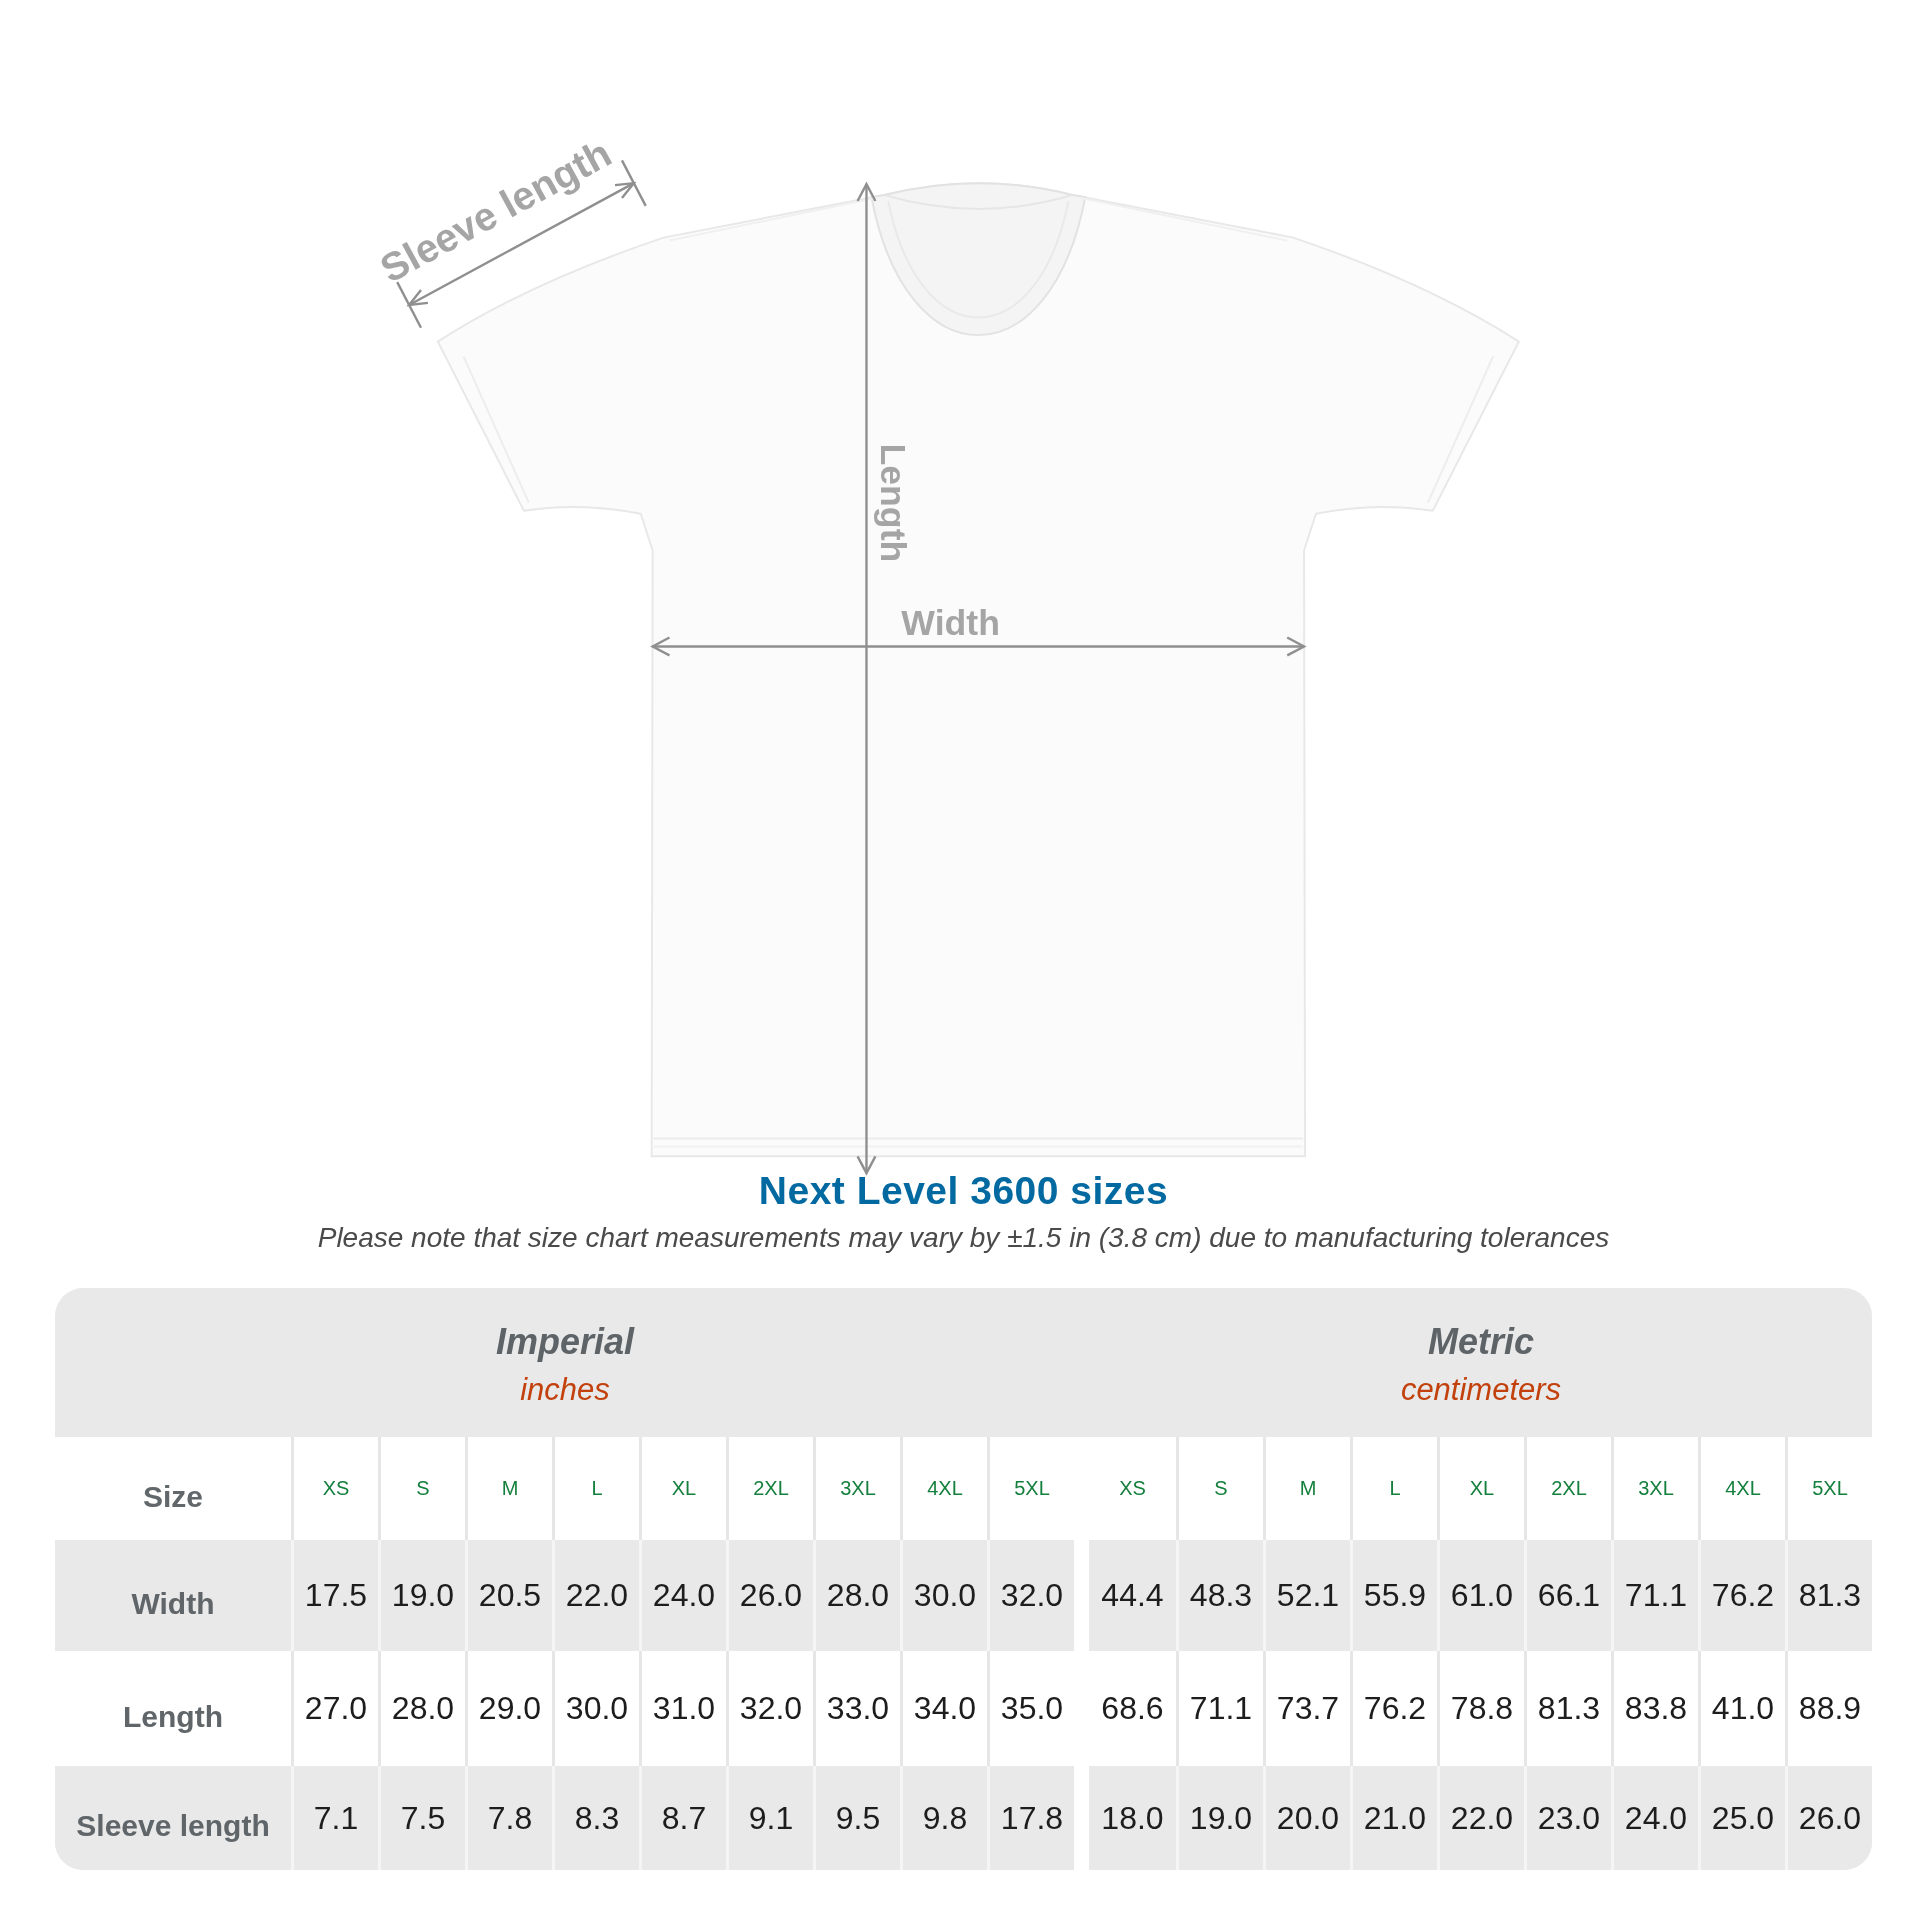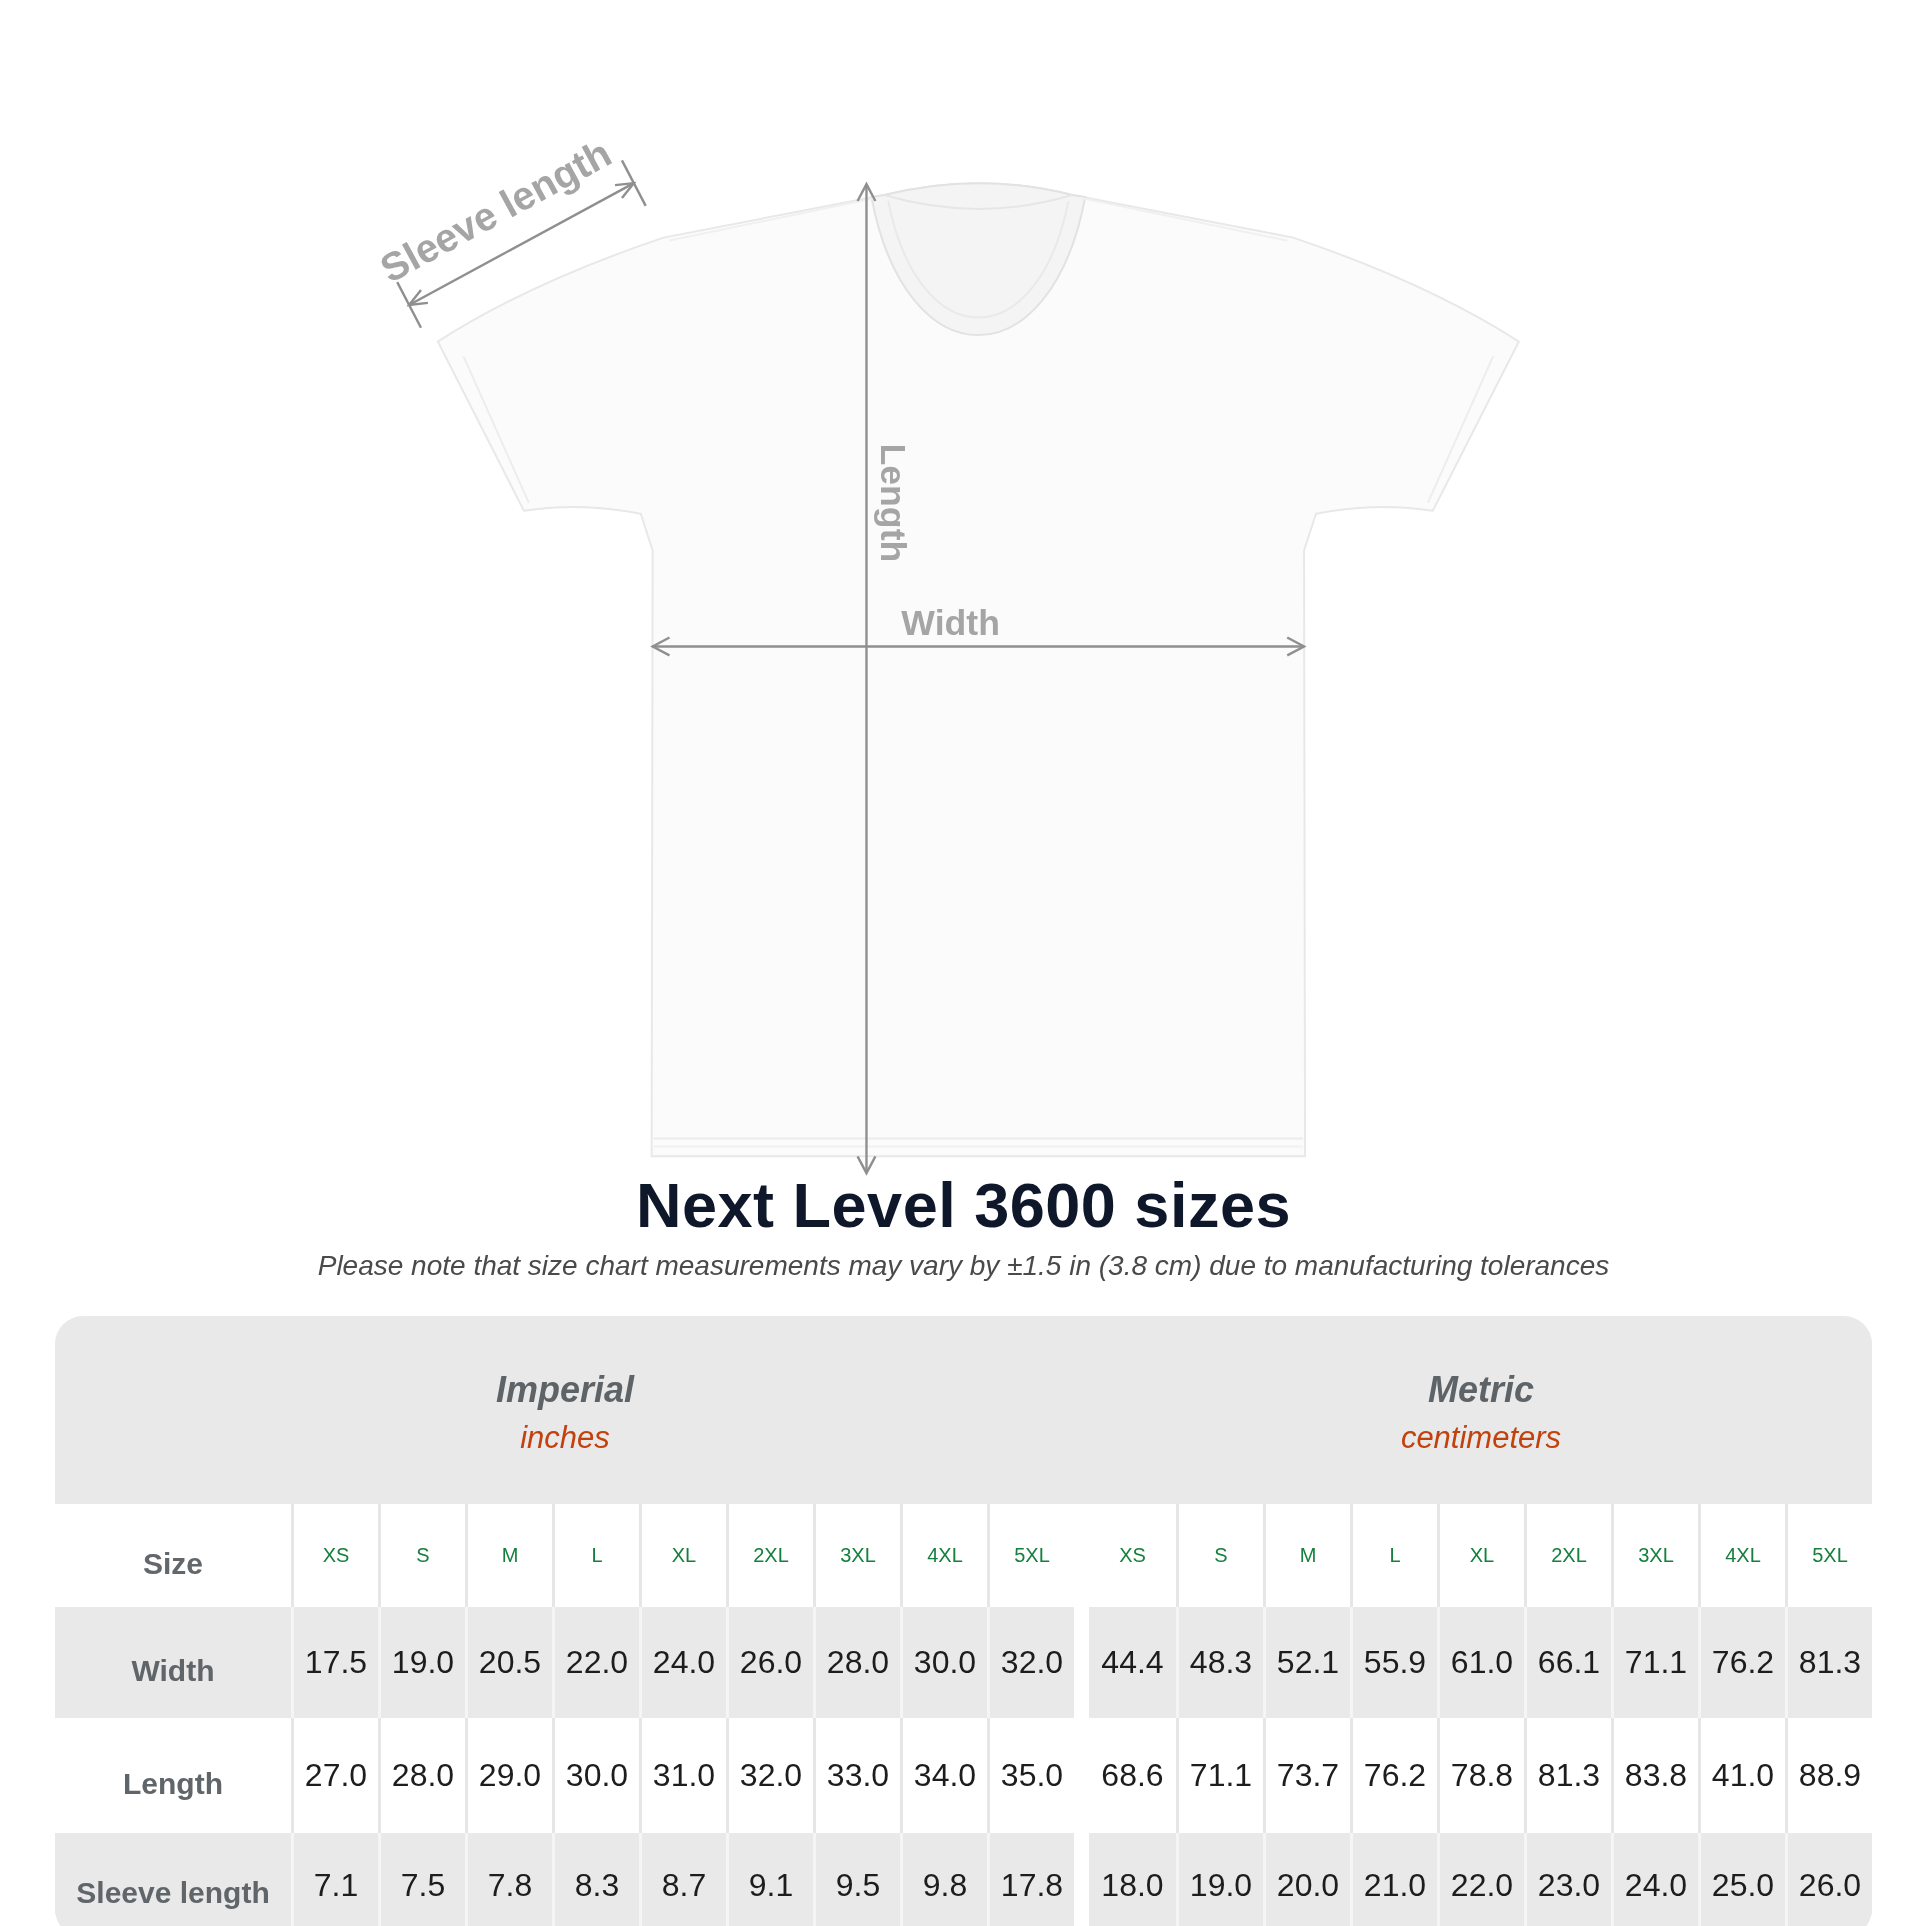--- a/index.html
+++ b/index.html
@@ -11,33 +11,33 @@
   .page{width:1927px;height:1927px;position:relative;background:#fff;}
 
   
   .diagram{position:relative;height:1139px;}
   .diagram svg{position:absolute;top:0;left:0;overflow:visible;}
   .dim-label{font-weight:bold;fill:#a5a5a5;}
 
   
   .page-title{
     margin:30px 0 0;text-align:center;
-    font-size:63px;font-weight:bold;color:#0f172a;letter-spacing:0.5px;
+    font-size:39px;font-weight:bold;color:#0369a1;letter-spacing:0.5px;
   }
   .page-subtitle{
     margin:9px 0 0;text-align:center;
     font-size:28px;font-style:italic;color:#4a4a4a;
   }
 
   
   .table-card{
     width:1817px;margin:34px auto 0;
     background:#e9e9e9;border-radius:28px;overflow:hidden;
   }
-  .unit-band{display:grid;grid-template-columns:1020px 15px 1fr;height:188px;}
+  .unit-band{display:grid;grid-template-columns:1020px 15px 1fr;height:149px;}
   .unit{display:flex;flex-direction:column;align-items:center;justify-content:center;gap:9px;padding-top:4px;}
   .unit-name{font-size:36px;font-weight:bold;font-style:italic;color:#5d6367;}
   .unit-sub{font-size:31px;font-style:italic;color:#c2410c;}
 
   .trow{display:grid;grid-template-columns:236px repeat(9,87px) 15px repeat(9,1fr);}
   .trow.white{background:#ffffff;--sep:#e6e6e6;}
   .trow.gray{background:#e9e9e9;--sep:#f5f5f5;}
   #table-rows .trow:nth-child(1){height:103px;}
   #table-rows .trow:nth-child(2){height:111px;}
   #table-rows .trow:nth-child(3){height:115px;}

